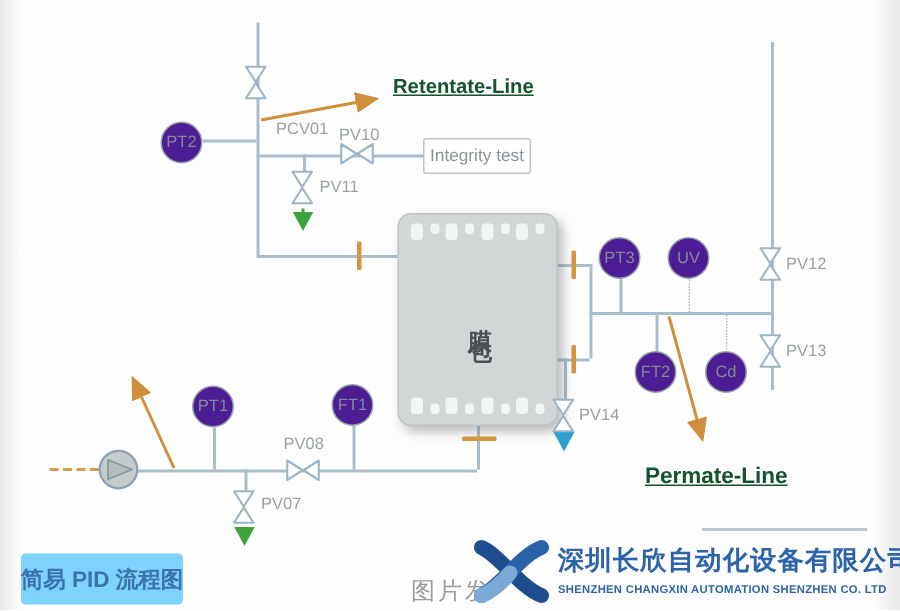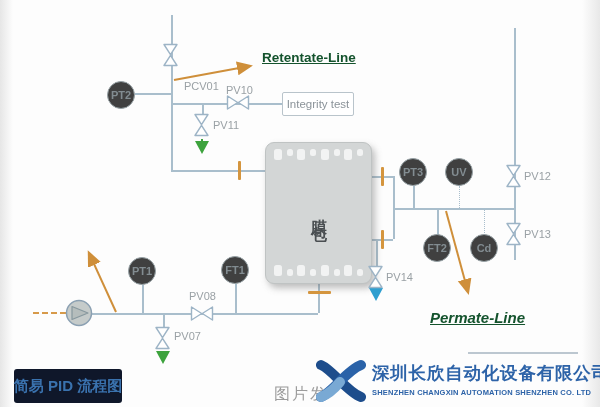--- a/index.html
+++ b/index.html
@@ -15,22 +15,22 @@
   .pipe.h{height:1.5px;}
   .pipe.v{width:1.5px;}
   .pipe.dotv{background:none;border-left:1.5px dotted #a9becc;}
   .dash-orange{position:absolute;border-top:2px dashed #d79a4a;z-index:1;}
   .tick{position:absolute;background:#d4953e;z-index:3;border-radius:1px;}
   .tick.v{width:2.5px;height:19px;}
   .tick.h{width:23px;height:2.5px;}
   .valve{position:absolute;z-index:3;}
   .instr{
     position:absolute;width:28px;height:28px;border-radius:50%;
-    background:#404040;border:1.5px solid #97a2a6;box-sizing:border-box;
-    color:#828c91;font-size:11px;font-weight:bold;
+    background:#4c1d95;border:1.5px solid #97a2a6;box-sizing:border-box;
+    color:#828c91;font-size:11px;font-weight:normal;
     display:flex;align-items:center;justify-content:center;z-index:3;
   }
   .vlabel{position:absolute;font-size:11px;color:#9aa1a5;z-index:4;white-space:nowrap;}
   .linelabel{position:absolute;font-weight:bold;color:#14532d;text-decoration:underline;z-index:4;white-space:nowrap;}
   .integrity{
     position:absolute;left:282px;top:92px;width:70px;height:22px;background:#fff;
     border:1.2px solid #b9c4cb;border-radius:2px;color:#8b9399;font-size:11.5px;
     display:flex;align-items:center;justify-content:center;z-index:3;
   }
   .membrane{
@@ -45,21 +45,21 @@
   .holes span:nth-child(odd){width:8px;height:11px;}
   .holes span:nth-child(even){width:6px;height:7px;}
   .membrane-label{
     position:absolute;left:50%;top:50%;transform:translate(-50%,-50%);
     writing-mode:vertical-rl;text-orientation:upright;letter-spacing:7px;
     font-size:16px;font-weight:bold;color:#4a4f52;
   }
   .overlay{position:absolute;left:0;top:0;z-index:3;pointer-events:none;}
   .badge{
     position:absolute;left:14px;top:369px;width:108px;height:34px;
-    background:#0f172a;border-radius:3px;color:#3a72ae;font-size:15px;font-weight:bold;
+    background:#7dd3fc;border-radius:3px;color:#3a72ae;font-size:15px;font-weight:bold;
     display:flex;align-items:center;justify-content:center;z-index:5;white-space:nowrap;
   }
   .note{position:absolute;left:382px;top:341px;font-size:9px;color:#545454;z-index:5;white-space:nowrap;}
   .brand-line{position:absolute;left:468px;top:352px;width:110px;height:1.5px;background:#9aabb8;opacity:.65;z-index:4;}
   .brand{position:absolute;left:481px;top:342px;font-size:26px;font-weight:bold;color:#b7cfe1;letter-spacing:.5px;z-index:4;white-space:nowrap;}
   .watermark{position:absolute;left:274px;top:384px;font-size:16px;color:#9c9c9c;letter-spacing:2px;z-index:2;white-space:nowrap;}
   .company-cn{position:absolute;left:372px;top:361px;font-size:17.5px;font-weight:bold;color:#2d63a8;letter-spacing:.8px;z-index:5;white-space:nowrap;}
   .company-en{position:absolute;left:372px;top:388px;font-size:7.5px;font-weight:bold;color:#2d63a8;letter-spacing:.2px;z-index:5;white-space:nowrap;}
   .logo{position:absolute;left:316px;top:356px;z-index:5;}
 </style>
@@ -184,21 +184,21 @@
 
   <div class="instr" style="left:107px;top:81px;">PT2</div>
   <div class="instr" style="left:128px;top:257px;">PT1</div>
   <div class="instr" style="left:221px;top:256px;">FT1</div>
   <div class="instr" style="left:399px;top:158px;">PT3</div>
   <div class="instr" style="left:445px;top:158px;">UV</div>
   <div class="instr" style="left:423px;top:234px;">FT2</div>
   <div class="instr" style="left:470px;top:234px;">Cd</div>
 
   <div class="linelabel" style="left:262px;top:50px;font-size:13.5px;">Retentate-Line</div>
-  <div class="linelabel" style="left:430px;top:309px;font-size:15px;font-style:italic;">Permate-Line</div>
+  <div class="linelabel" style="left:430px;top:309px;font-size:15px;">Permate-Line</div>
   <div class="integrity">Integrity test</div>
 
   <div class="badge">简易 PID 流程图</div>
   <div class="brand-line"></div>
   <div class="watermark">图片发</div>
 
   <svg class="logo" width="50" height="50" viewBox="0 0 50 50">
     <path d="M5,9 C17,14 31,36 45,41" stroke="#1d4d8c" stroke-width="10" stroke-linecap="round" fill="none"></path>
     <path d="M5,41 C17,36 31,14 45,9" stroke="#2a62a8" stroke-width="10" stroke-linecap="round" fill="none"></path>
     <path d="M5,41 C13,38 19,32 24,26" stroke="#79a9d4" stroke-width="10" stroke-linecap="round" fill="none"></path>

